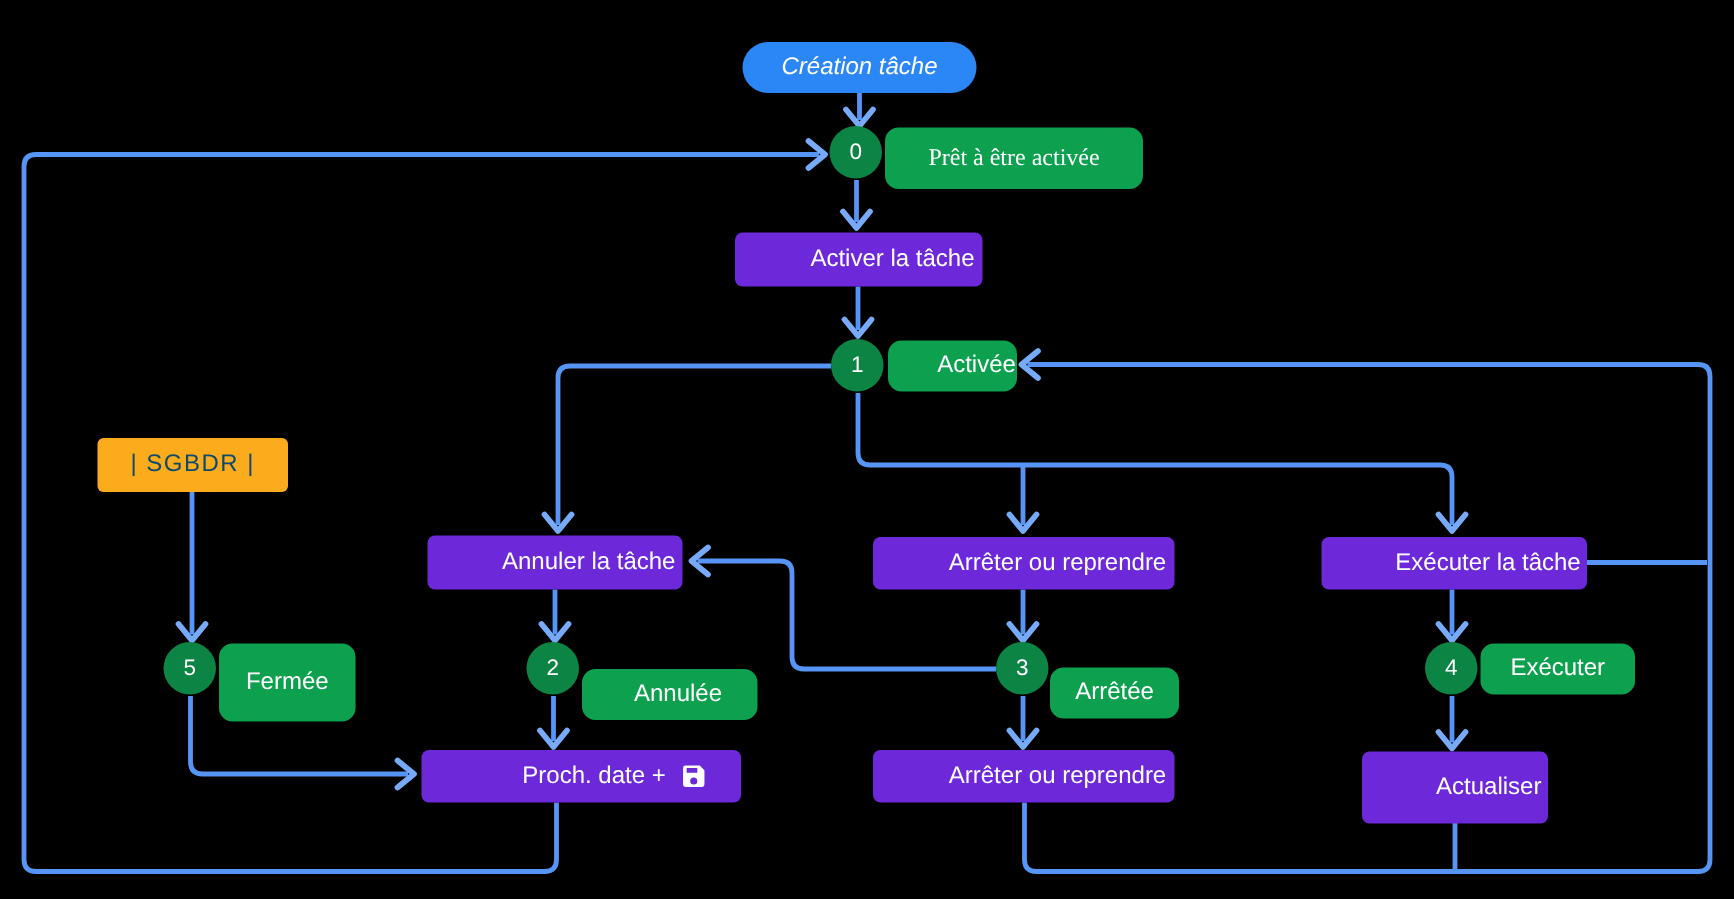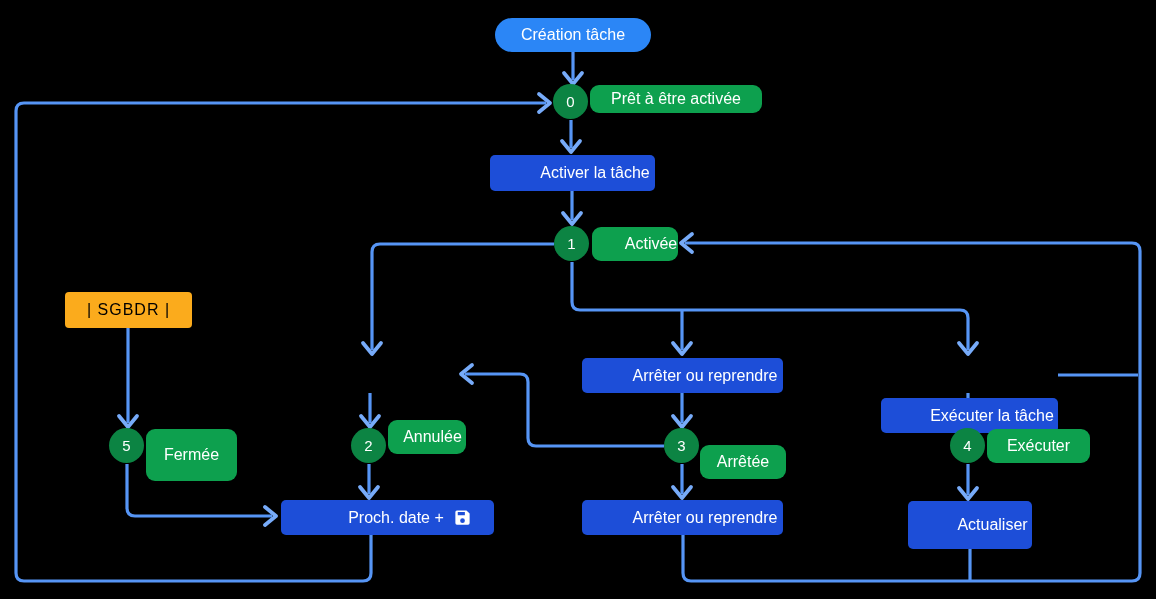--- a/index.html
+++ b/index.html
@@ -7,25 +7,25 @@
     position:relative;width:1156px;height:599px;background:#000000;
     font-family:"Liberation Sans",sans-serif;overflow:hidden;
   }
   svg.connectors{position:absolute;left:0;top:0;width:1156px;height:599px;}
   svg.connectors path.edge{fill:none;stroke:#5695F5;stroke-width:3.2;stroke-linecap:butt;}
   svg.connectors path.arrow{fill:none;stroke:#77ABF9;stroke-width:3.8;stroke-linecap:round;stroke-linejoin:round;}
   .node{
     position:absolute;box-sizing:border-box;display:flex;align-items:center;justify-content:center;
     color:#FFFFFF;font-size:16px;line-height:1;white-space:nowrap;
   }
-  .blue{background:#1d4ed8;border-radius:5px;padding-left:45px;}
+  .blue{background:#6d28d9;border-radius:5px;padding-left:45px;}
   .pill-blue{background:#2B86F6;border-radius:17px;}
   .green{background:#0DA04E;border-radius:9px;}
   .circle{background:#0C8443;border-radius:50%;width:35px;height:35px;font-size:15px;}
-  .orange{background:#FBAB1C;color:#000000;border-radius:4px;letter-spacing:1px;}
+  .orange{background:#FBAB1C;color:#0c4a6e;border-radius:4px;letter-spacing:1px;}
   .save-ico{display:inline-flex;margin-left:9px;}
 </style>
 </head>
 <body>
 
 <div class="canvas">
 
   <svg class="connectors">
 
     <path class="edge" d="M573,49 L573,80"></path>
@@ -74,55 +74,56 @@
 
     <path class="edge" d="M968,464 L968,495"></path>
     <path class="arrow" d="M959,488 L968,499 L977,488"></path>
 
     <path class="edge" d="M683,535 L683,573 Q683,581 691,581 L1132,581 Q1140,581 1140,573 L1140,251 Q1140,243 1132,243 L685,243"></path>
     <path class="arrow" d="M692,234 L681,243 L692,252"></path>
     <path class="edge" d="M970,535 L970,581"></path>
     <path class="edge" d="M1058,375 L1138,375"></path>
   </svg>
 
-  <div class="node pill-blue" style="left:495px;top:18px;width:156px;height:34px;">Création tâche</div>
+  <div class="node pill-blue" style="left:495px;top:28px;width:156px;height:34px;font-style:italic;">Création tâche</div>
 
   <div class="node circle" style="left:553px;top:84px;">0</div>
-  <div class="node green" style="left:590px;top:85px;width:172px;height:28px;">Prêt à être activée</div>
+  <div class="node green" style="left:590px;top:85px;width:172px;height:41px;font-family:Liberation Serif, serif;">Prêt à être activée</div>
 
   <div class="node blue" style="left:490px;top:155px;width:165px;height:36px;">Activer la tâche</div>
 
   <div class="node circle" style="left:554px;top:226px;">1</div>
   <div class="node green" style="left:592px;top:227px;width:86px;height:34px;padding-left:32px;">Activée</div>
 
   <div class="node orange" style="left:65px;top:292px;width:127px;height:36px;">| SGBDR |</div>
 
   <div class="node circle" style="left:109px;top:428px;">5</div>
   <div class="node green" style="left:146px;top:429px;width:91px;height:52px;text-align:center;">Fermée</div>
 
+  <div class="node blue" style="left:285px;top:357px;width:170px;height:36px;">Annuler la tâche</div>
 
   <div class="node circle" style="left:351px;top:428px;">2</div>
-  <div class="node green" style="left:388px;top:420px;width:78px;height:34px;padding-left:11px;">Annulée</div>
+  <div class="node green" style="left:388px;top:446px;width:117px;height:34px;padding-left:11px;">Annulée</div>
 
   <div class="node blue" style="left:281px;top:500px;width:213px;height:35px;">
     <span>Proch. date +</span>
     <span class="save-ico">
       <svg width="19" height="19" viewBox="0 0 24 24">
         <path fill="#FFFFFF" d="M17 3H5a2 2 0 0 0-2 2v14a2 2 0 0 0 2 2h14a2 2 0 0 0 2-2V7l-4-4zm-5 16a3 3 0 1 1 0-6 3 3 0 0 1 0 6zM15 9H6V5h9v4z"></path>
       </svg>
     </span>
   </div>
 
   <div class="node blue" style="left:582px;top:358px;width:201px;height:35px;">Arrêter ou reprendre</div>
 
   <div class="node circle" style="left:664px;top:428px;">3</div>
   <div class="node green" style="left:700px;top:429px;width:86px;height:34px;margin-top:16px;">Arrêtée</div>
 
   <div class="node blue" style="left:582px;top:500px;width:201px;height:35px;">Arrêter ou reprendre</div>
 
-  <div class="node blue" style="left:881px;top:358px;width:177px;height:35px;margin-top:40px;">Exécuter la tâche</div>
+  <div class="node blue" style="left:881px;top:358px;width:177px;height:35px;">Exécuter la tâche</div>
 
   <div class="node circle" style="left:950px;top:428px;">4</div>
   <div class="node green" style="left:987px;top:429px;width:103px;height:34px;">Exécuter</div>
 
   <div class="node blue" style="left:908px;top:501px;width:124px;height:48px;">Actualiser</div>
 
 </div>
 
 </body></html>

